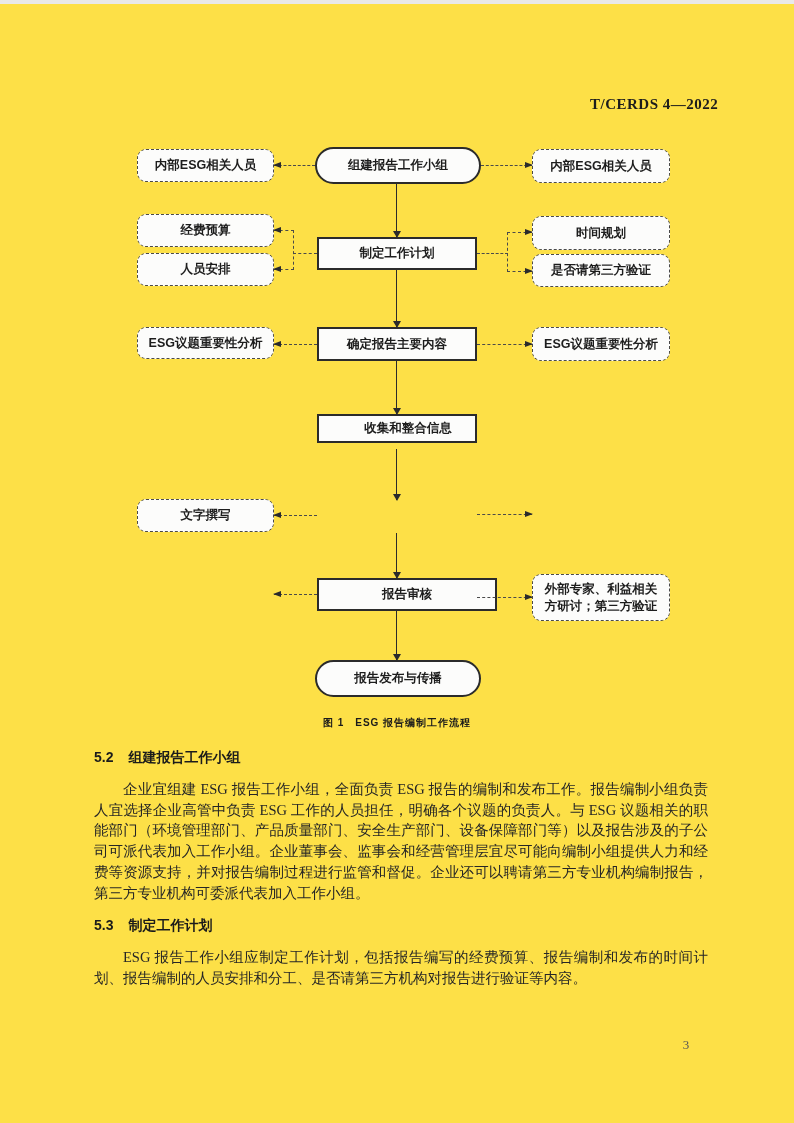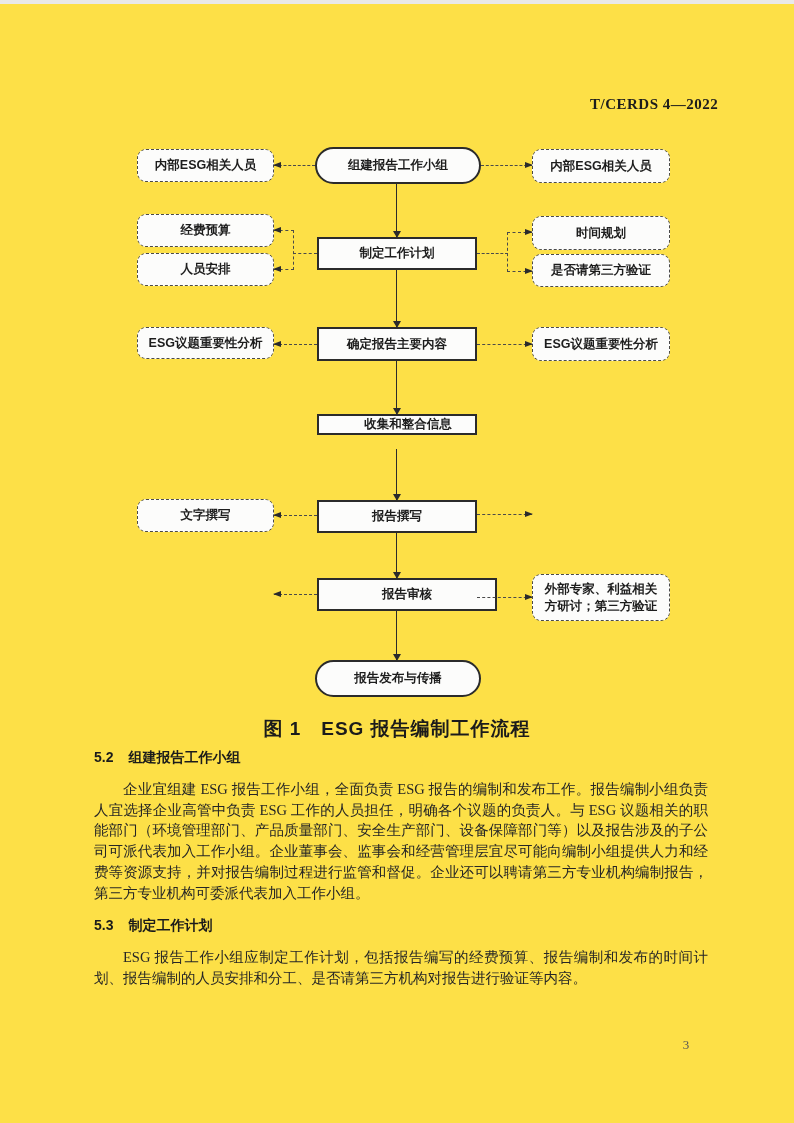--- a/index.html
+++ b/index.html
@@ -39,21 +39,21 @@
     border-right:8px solid #2b2b2b;
   }
   .hdash.ar::after{
     content:"";position:absolute;right:-1px;top:-4px;width:0;height:0;
     border-top:3.5px solid transparent;border-bottom:3.5px solid transparent;
     border-left:8px solid #2b2b2b;
   }
   .vdash{position:absolute;width:0;border-left:1px dashed #4a4a4a;}
   .fig-caption{
     position:absolute;left:0;top:712px;width:794px;text-align:center;
-    font-weight:700;font-size:19px;color:#1b1b1b;letter-spacing:1px;
+    font-weight:700;font-size:10px;color:#1b1b1b;letter-spacing:1px;
   }
   
   .textblock{position:absolute;left:94px;top:744px;width:614px;}
   .sec-h{
     font-weight:700;font-size:14px;line-height:18px;color:#1b1b1b;margin:0;
   }
   .sec-h .num{display:inline-block;margin-right:15px;}
   .sec-h.second{margin-top:13px;}
   .body-p{
     font-family:"Liberation Serif",serif;font-size:14.5px;line-height:20.7px;
@@ -69,22 +69,21 @@
 
 <div class="page">
 
   <div class="doc-code">T/CERDS 4—2022</div>
 
   <div class="flow">
 
     <div class="node oval" style="left:315px;top:143px;width:166px;height:37px;">组建报告工作小组</div>
     <div class="node main-rect" style="left:317px;top:233px;width:160px;height:33px;">制定工作计划</div>
     <div class="node main-rect" style="left:317px;top:323px;width:160px;height:34px;">确定报告主要内容</div>
-    <div class="node main-rect" style="left:317px;top:410px;width:160px;height:21px;padding-left:22px;">收集和整合信息</div>
-    <div class="node main-rect" style="left:317px;top:496px;width:160px;height:33px;">报告撰写</div>
+    <div class="node main-rect" style="left:317px;top:410px;width:160px;height:29px;padding-left:22px;">收集和整合信息</div>
     <div class="node main-rect" style="left:317px;top:574px;width:180px;height:33px;">报告审核</div>
     <div class="node oval" style="left:315px;top:656px;width:166px;height:37px;">报告发布与传播</div>
 
     <div class="node side" style="left:137px;top:145px;width:137px;height:33px;">内部ESG相关人员</div>
     <div class="node side" style="left:137px;top:210px;width:137px;height:33px;">经费预算</div>
     <div class="node side" style="left:137px;top:249px;width:137px;height:33px;">人员安排</div>
     <div class="node side" style="left:137px;top:323px;width:137px;height:32px;">ESG议题重要性分析</div>
     <div class="node side" style="left:137px;top:495px;width:137px;height:33px;">文字撰写</div>
 
     <div class="node side" style="left:532px;top:145px;width:138px;height:34px;">内部ESG相关人员</div>

